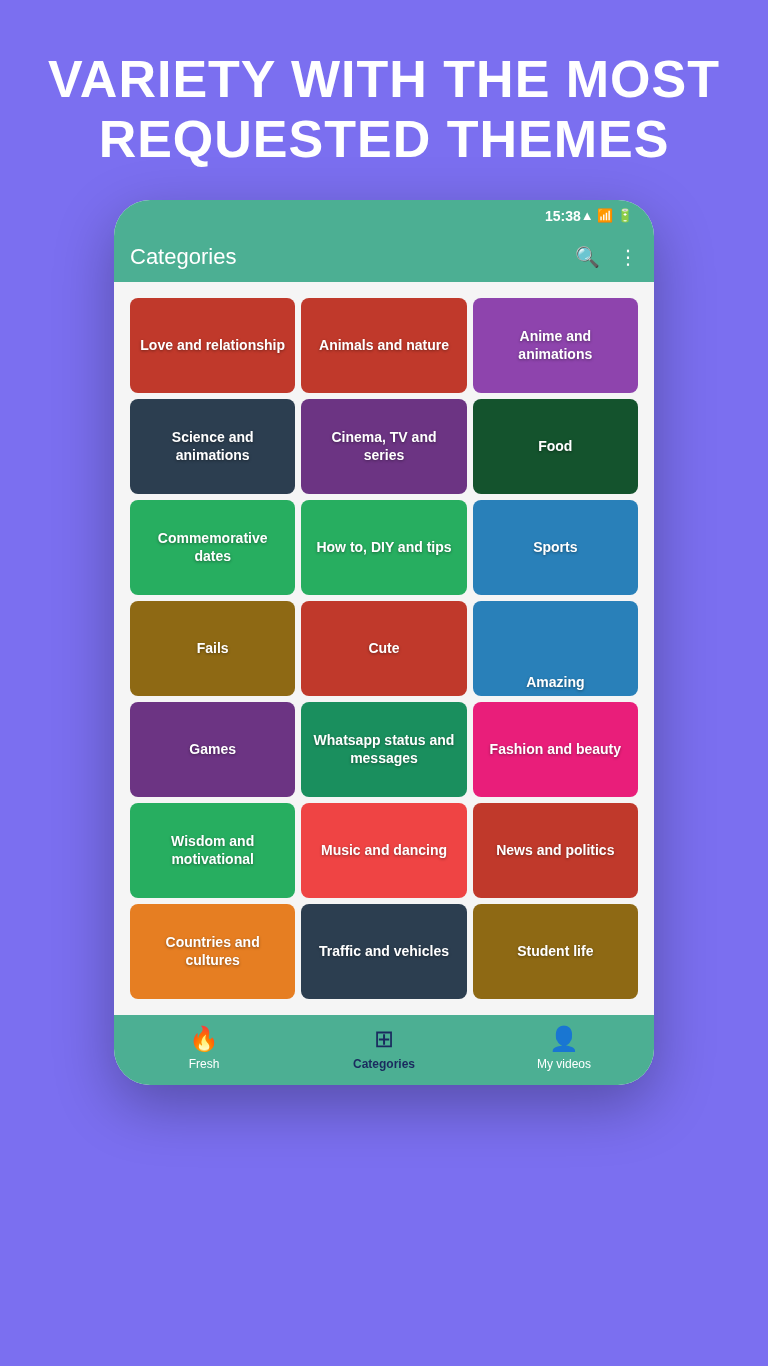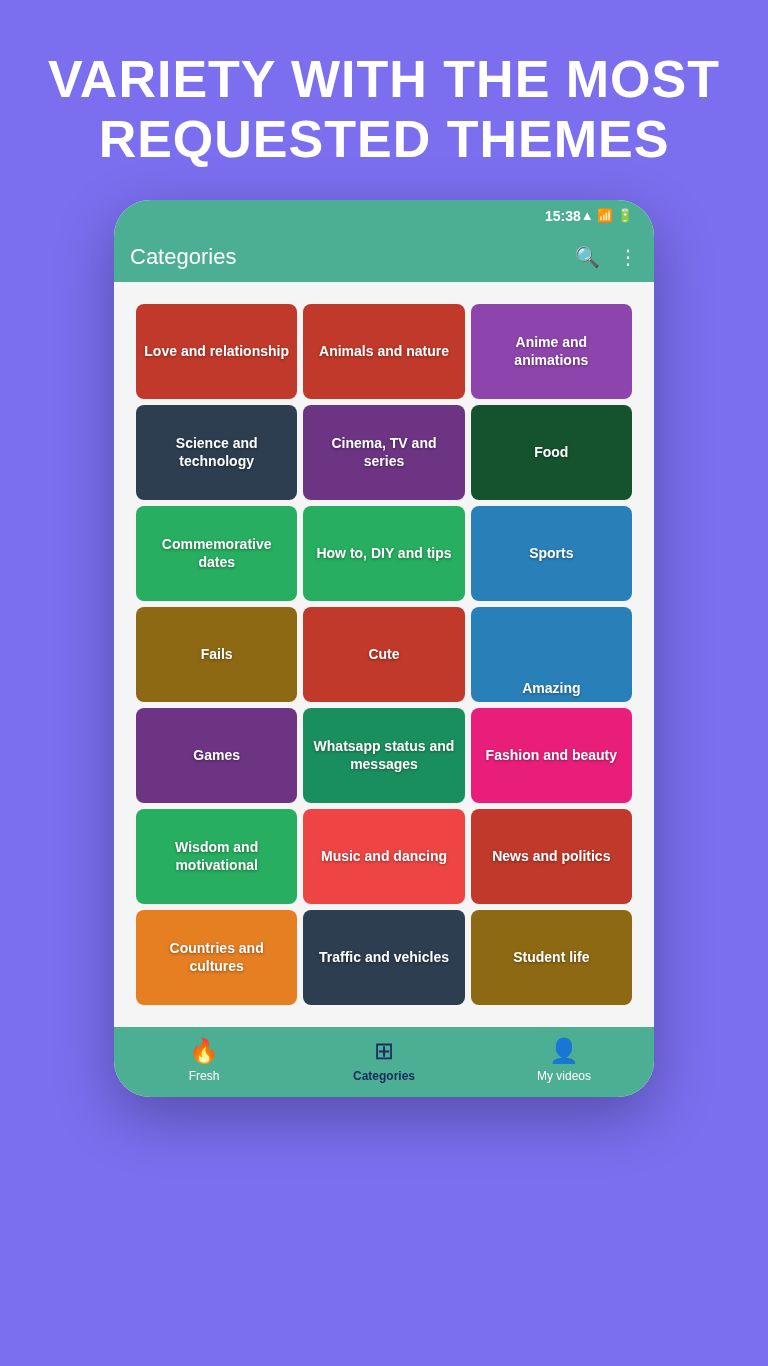--- a/index.html
+++ b/index.html
@@ -74,21 +74,21 @@
     }
 
     .app-bar-icons span {
       color: white;
       font-size: 20px;
       cursor: pointer;
     }
 
     .grid-container {
       background: #f5f5f5;
-      padding: 22px;
+      padding: 16px;
       display: grid;
       grid-template-columns: repeat(3, 1fr);
       gap: 6px;
     }
 
     .category-item {
       position: relative;
       height: 95px;
       border-radius: 8px;
       overflow: hidden;
@@ -207,21 +207,21 @@
   <div class="category-item cat-love">
         <span class="category-label">Love and relationship</span>
       </div>
       <div class="category-item cat-animals">
         <span class="category-label">Animals and nature</span>
       </div>
       <div class="category-item cat-anime">
         <span class="category-label">Anime and animations</span>
       </div>
       <div class="category-item cat-science">
-        <span class="category-label">Science and technology</span>
+        <span class="category-label">Science and animations</span>
       </div>
       <div class="category-item cat-cinema">
         <span class="category-label">Cinema, TV and series</span>
       </div>
       <div class="category-item cat-food">
         <span class="category-label">Food</span>
       </div>
       <div class="category-item cat-commemorative">
         <span class="category-label">Commemorative dates</span>
       </div>

